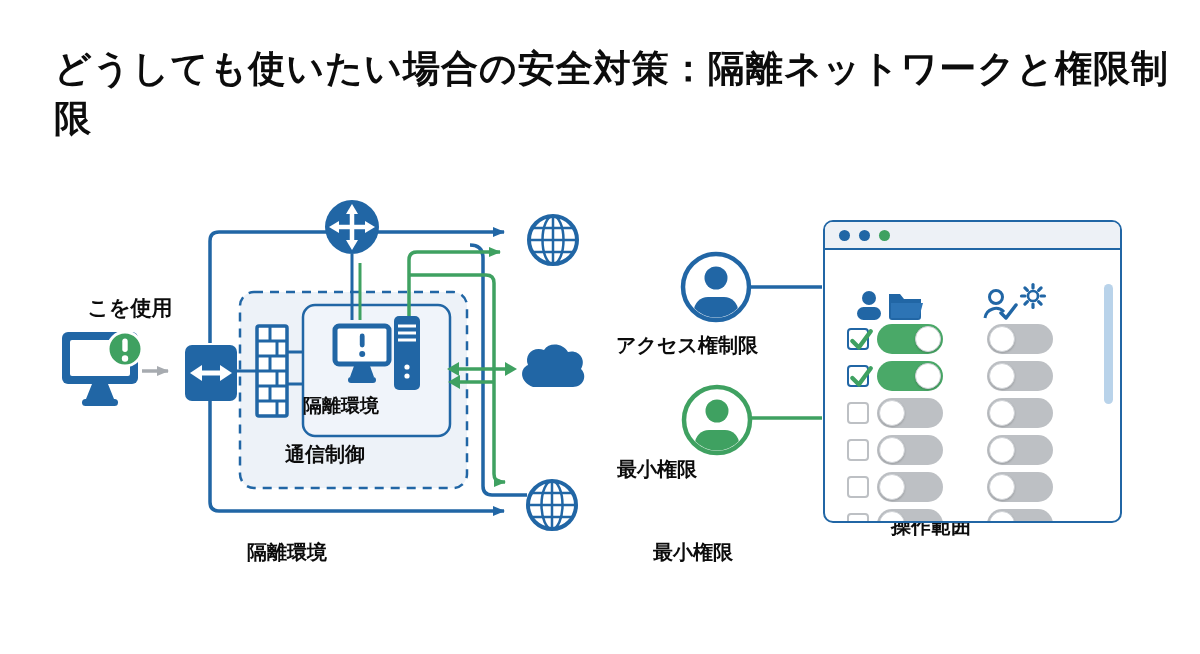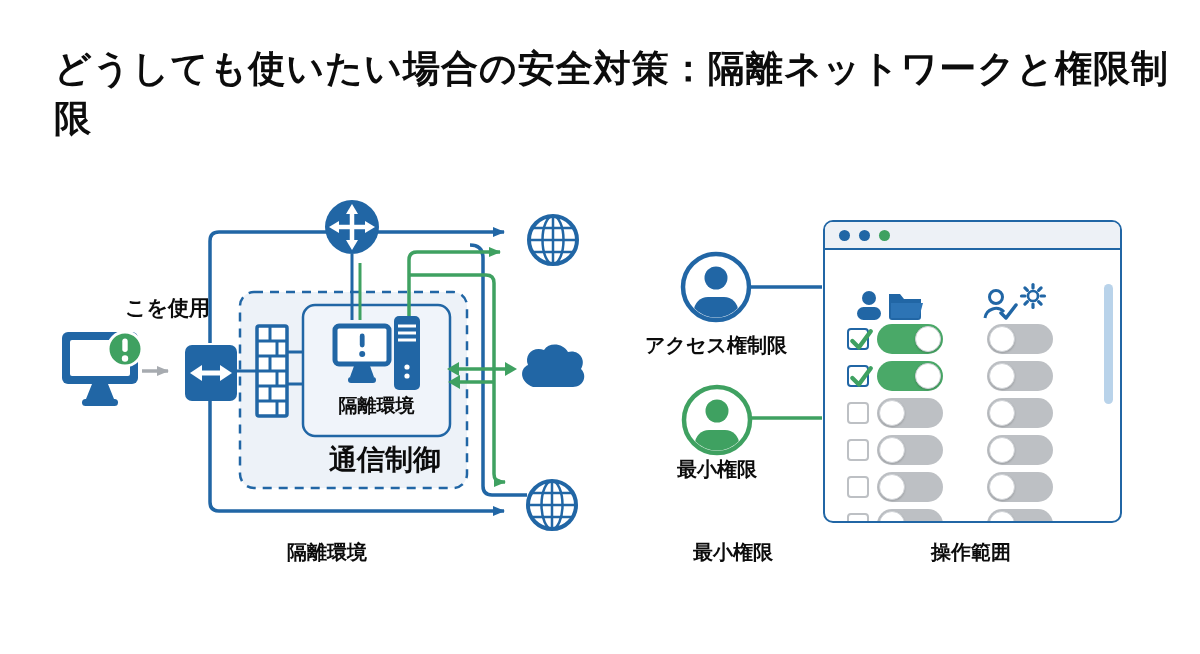--- a/index.html
+++ b/index.html
@@ -5,29 +5,29 @@
   :root{
     --blue:#2166a5; --green:#3fa161; --tg-on:#4aa968; --tg-off:#bdc0c4;
     --gray-arrow:#a7abb0; --box-fill:#edf2f8; --titlebar:#edf1f6; --scroll:#b9d3ea;
   }
   *{margin:0;padding:0;box-sizing:border-box;}
   html,body{width:1200px;height:654px;}
   body{position:relative;background:#ffffff;overflow:hidden;
        font-family:"Liberation Sans","DejaVu Sans",sans-serif;color:#0c0c0c;}
   .abs{position:absolute;}
   .page-title{left:54px;top:44px;width:1120px;font-size:37px;font-weight:700;letter-spacing:1px;}
-  .lbl{font-weight:800;text-align:center;}
-  .usage{left:50px;top:294px;width:160px;font-size:21px;text-align:right;}
+  .lbl{font-weight:800;text-align:left;}
+  .usage{left:50px;top:294px;width:160px;font-size:21px;text-align:center;}
   .iso-inner{left:303px;top:393px;width:147px;font-size:19px;}
-  .ctrl{left:285px;top:441px;width:200px;font-size:28px;}
+  .ctrl{left:285px;top:441px;width:200px;font-size:20px;}
   .cap-iso{left:247px;top:539px;width:160px;font-size:20px;}
   .acc{left:616px;top:332px;width:200px;font-size:20px;}
   .minp{left:617px;top:456px;width:200px;font-size:20px;}
   .cap-min{left:653px;top:539px;width:160px;font-size:20px;}
-  .cap-scope{left:891px;top:539px;width:160px;font-size:20px;}
+  .cap-scope{left:891px;top:513px;width:160px;font-size:20px;}
 
   
   .win{left:823px;top:220px;width:299px;height:303px;background:#fff;
        border:2.5px solid var(--blue);border-radius:10px;overflow:hidden;}
   .win-titlebar{height:28px;background:var(--titlebar);border-bottom:2.5px solid var(--blue);
        display:flex;align-items:center;gap:9px;padding-left:14px;}
   .dot{width:11px;height:11px;border-radius:50%;display:inline-block;}
   .dot-blue{background:var(--blue);} .dot-green{background:var(--green);}
   .win-body{position:relative;height:272px;}
   .hicon{position:absolute;}

